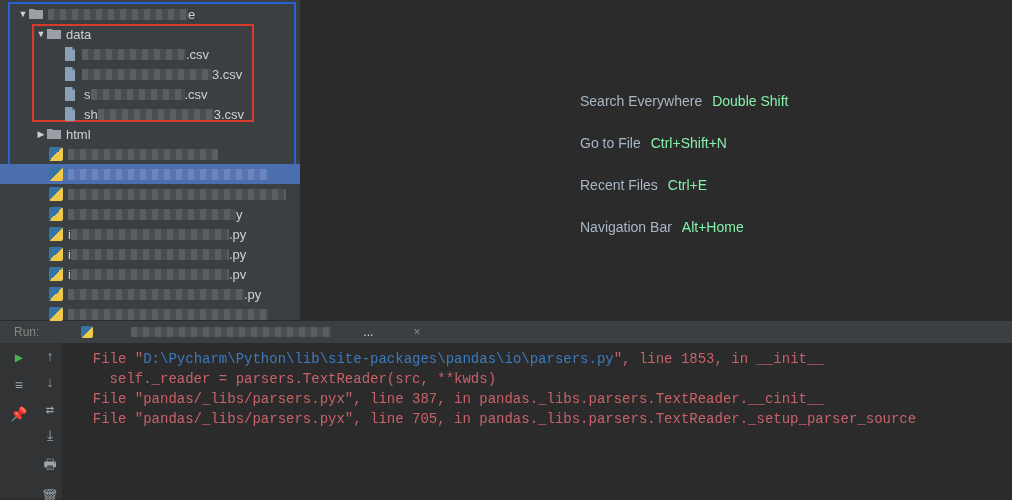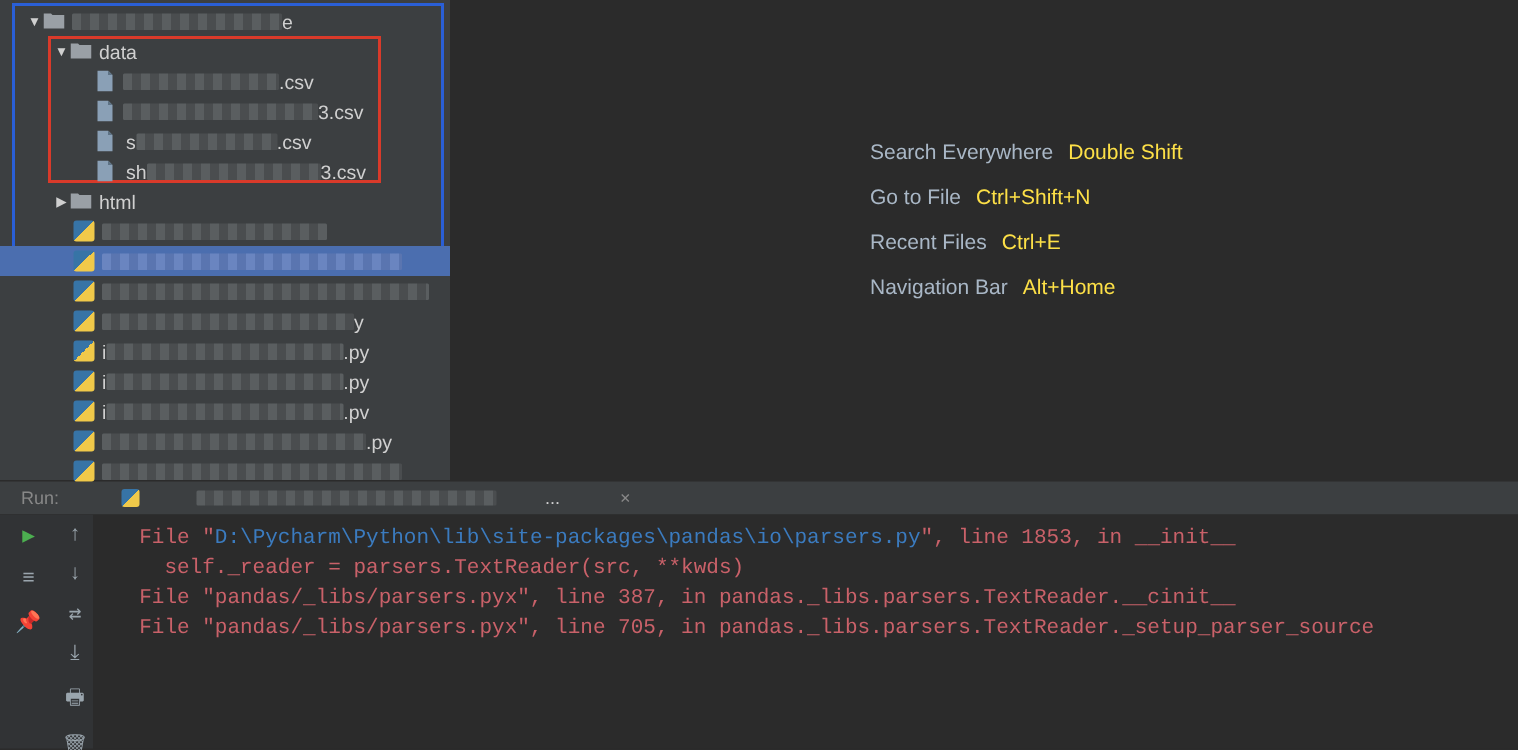--- a/index.html
+++ b/index.html
@@ -85,28 +85,29 @@
   .editor-empty {
     flex: 1;
     background: #2b2b2b;
     display: flex;
     flex-direction: column;
     justify-content: flex-start;
     padding-left: 280px;
     padding-top: 86px;
     font-size: 14px;
     color: #a9b7c6;
+    gap: 12px;
   }
   .hint-row {
     height: 30px;
     display: flex;
     align-items: center;
   }
   .hint-label { margin-right: 10px; }
-  .hint-shortcut { color: #fde047; }
+  .hint-shortcut { color: #86efac; }
 
   .run-bar {
     height: 22px;
     background: #3c3f41;
     border-top: 1px solid #2b2b2b;
     display: flex;
     align-items: center;
     padding-left: 14px;
     color: #888;
     font-size: 12px;

